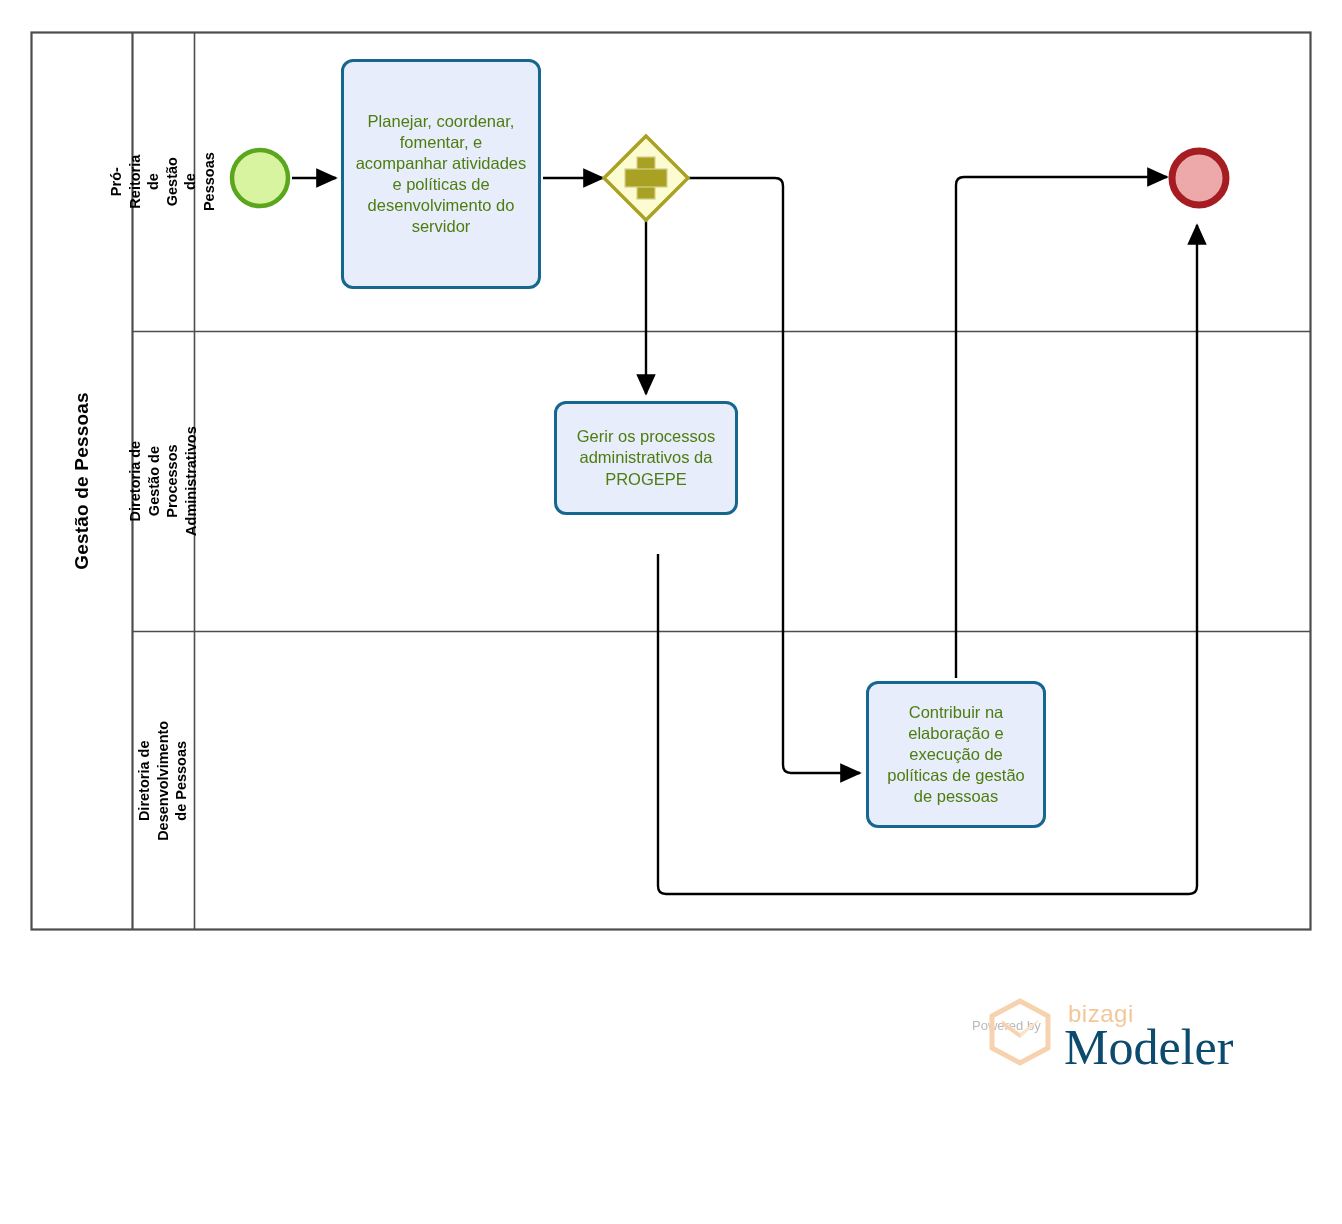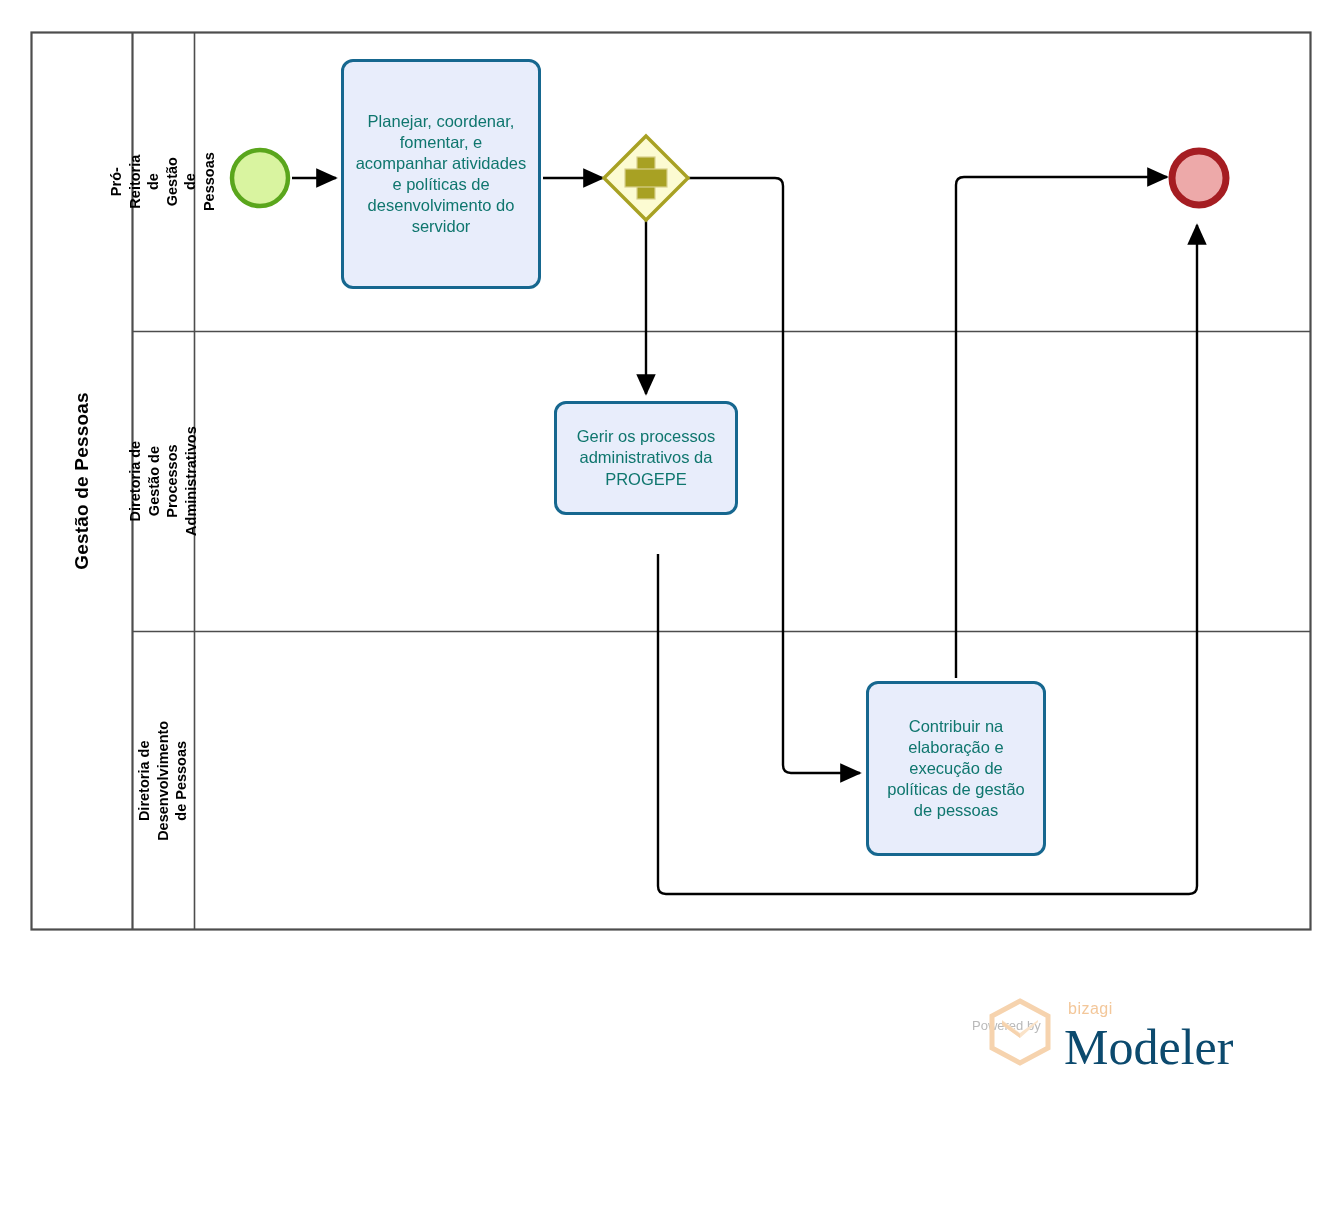--- a/index.html
+++ b/index.html
@@ -80,29 +80,29 @@
   .task {
     position: absolute;
     box-sizing: border-box;
     background: #e8edfb;
     border: 3px solid #16678f;
     border-radius: 12px;
     display: flex;
     align-items: center;
     justify-content: center;
     text-align: center;
-    color: #0f766e;
+    color: #4d7c0f;
     font-size: 16.5px;
     line-height: 1.28;
     font-family: "Liberation Sans", sans-serif;
     padding: 4px 8px;
   }
   #task-planejar { left: 341px; top: 59px;  width: 200px; height: 230px; }
   #task-gerir    { left: 554px; top: 401px; width: 184px; height: 114px; }
-  #task-contribuir { left: 866px; top: 681px; width: 180px; height: 175px; }
+  #task-contribuir { left: 866px; top: 681px; width: 180px; height: 147px; }
 
   
   .watermark {
     position: absolute;
     left: 960px;
     top: 960px;
     width: 300px;
     height: 120px;
     pointer-events: none;
   }
@@ -119,21 +119,21 @@
     position: absolute;
     left: 28px;
     top: 38px;
     width: 64px;
     height: 68px;
   }
   .wm-bizagi {
     position: absolute;
     left: 108px;
     top: 40px;
-    font-size: 16px;
+    font-size: 24px;
     color: #f3c79a;
     letter-spacing: 0.5px;
     font-family: "Liberation Sans", sans-serif;
   }
   .wm-modeler {
     position: absolute;
     left: 104px;
     top: 58px;
     font-size: 50px;
     color: #0c4a6e;

